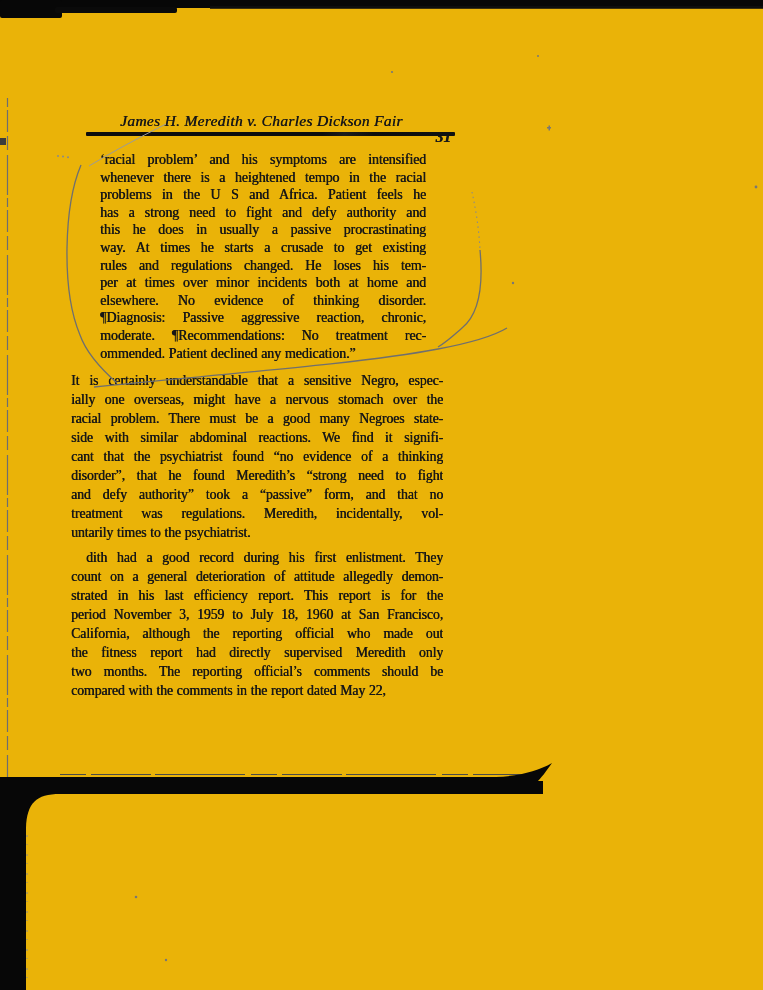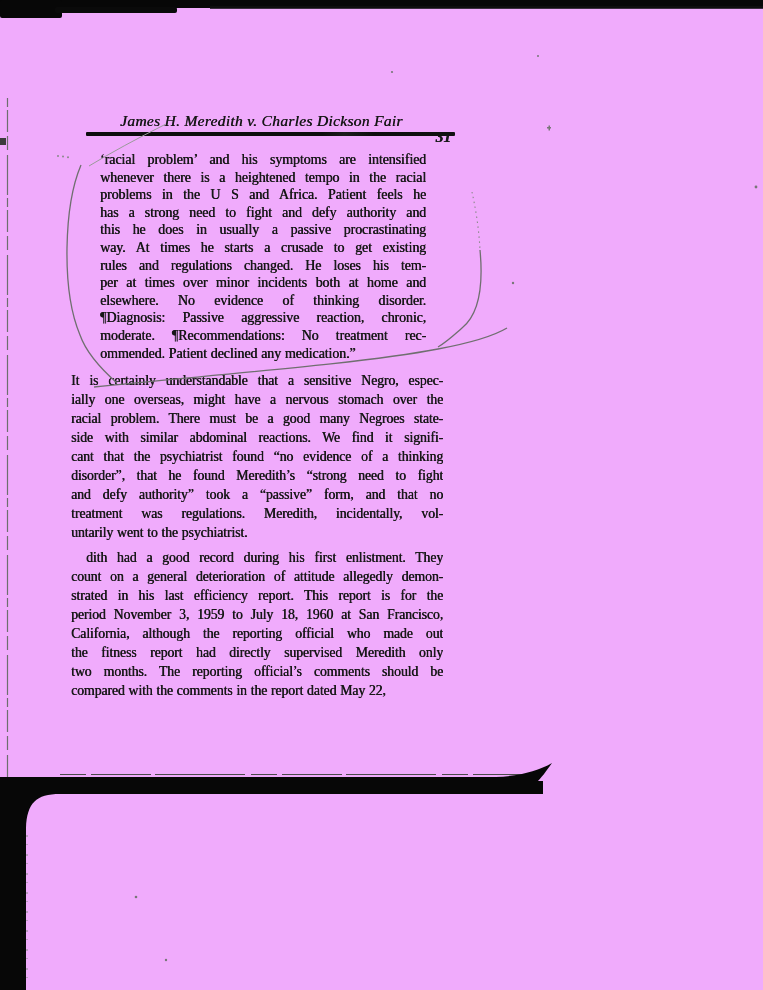--- a/index.html
+++ b/index.html
@@ -1,21 +1,21 @@
 <!DOCTYPE html>
 <html><head>
 <meta charset="utf-8">
 <style>
   html,body{margin:0;padding:0;}
   body{
     width:763px;height:990px;position:relative;overflow:hidden;
     background:#ffffff;
     font-family:"Liberation Serif", serif;
   }
-  .sheet{position:absolute;inset:0;background:#f0abfc;}
+  .sheet{position:absolute;inset:0;background:#eab308;}
   
   .running-head{
     position:absolute;top:112px;left:88px;width:367px;height:22px;
     color:#181818;
   }
   .case-title{
     position:absolute;left:32px;top:0;
     font-style:italic;font-size:15.5px;letter-spacing:.3px;
     text-shadow:.4px 0 0 currentColor;
     white-space:nowrap;
@@ -81,21 +81,21 @@
 
   <div class="textblock body-par par-1">
       <div class="line">It is certainly understandable that a sensitive Negro, espec-</div>
       <div class="line">ially one overseas, might have a nervous stomach over the</div>
       <div class="line">racial problem.  There must be a good many Negroes state-</div>
       <div class="line">side with similar abdominal reactions.  We find it signifi-</div>
       <div class="line">cant that the psychiatrist found “no evidence of a thinking</div>
       <div class="line">disorder”, that he found Meredith’s “strong need to fight</div>
       <div class="line">and defy authority” took a “passive” form, and that no</div>
       <div class="line">treatment was regulations.  Meredith, incidentally, vol-</div>
-      <div class="line last">untarily went to the psychiatrist.</div>
+      <div class="line last">untarily times to the psychiatrist.</div>
     </div>
 
   <div class="textblock body-par par-2">
       <div class="line">dith had a good record during his first enlistment.  They</div>
       <div class="line">count on a general deterioration of attitude allegedly demon-</div>
       <div class="line">strated in his last efficiency report.  This report is for the</div>
       <div class="line">period November 3, 1959 to July 18, 1960 at San Francisco,</div>
       <div class="line">California, although the reporting official who made out</div>
       <div class="line">the fitness report had directly supervised Meredith only</div>
       <div class="line">two months.  The reporting official’s comments should be</div>

